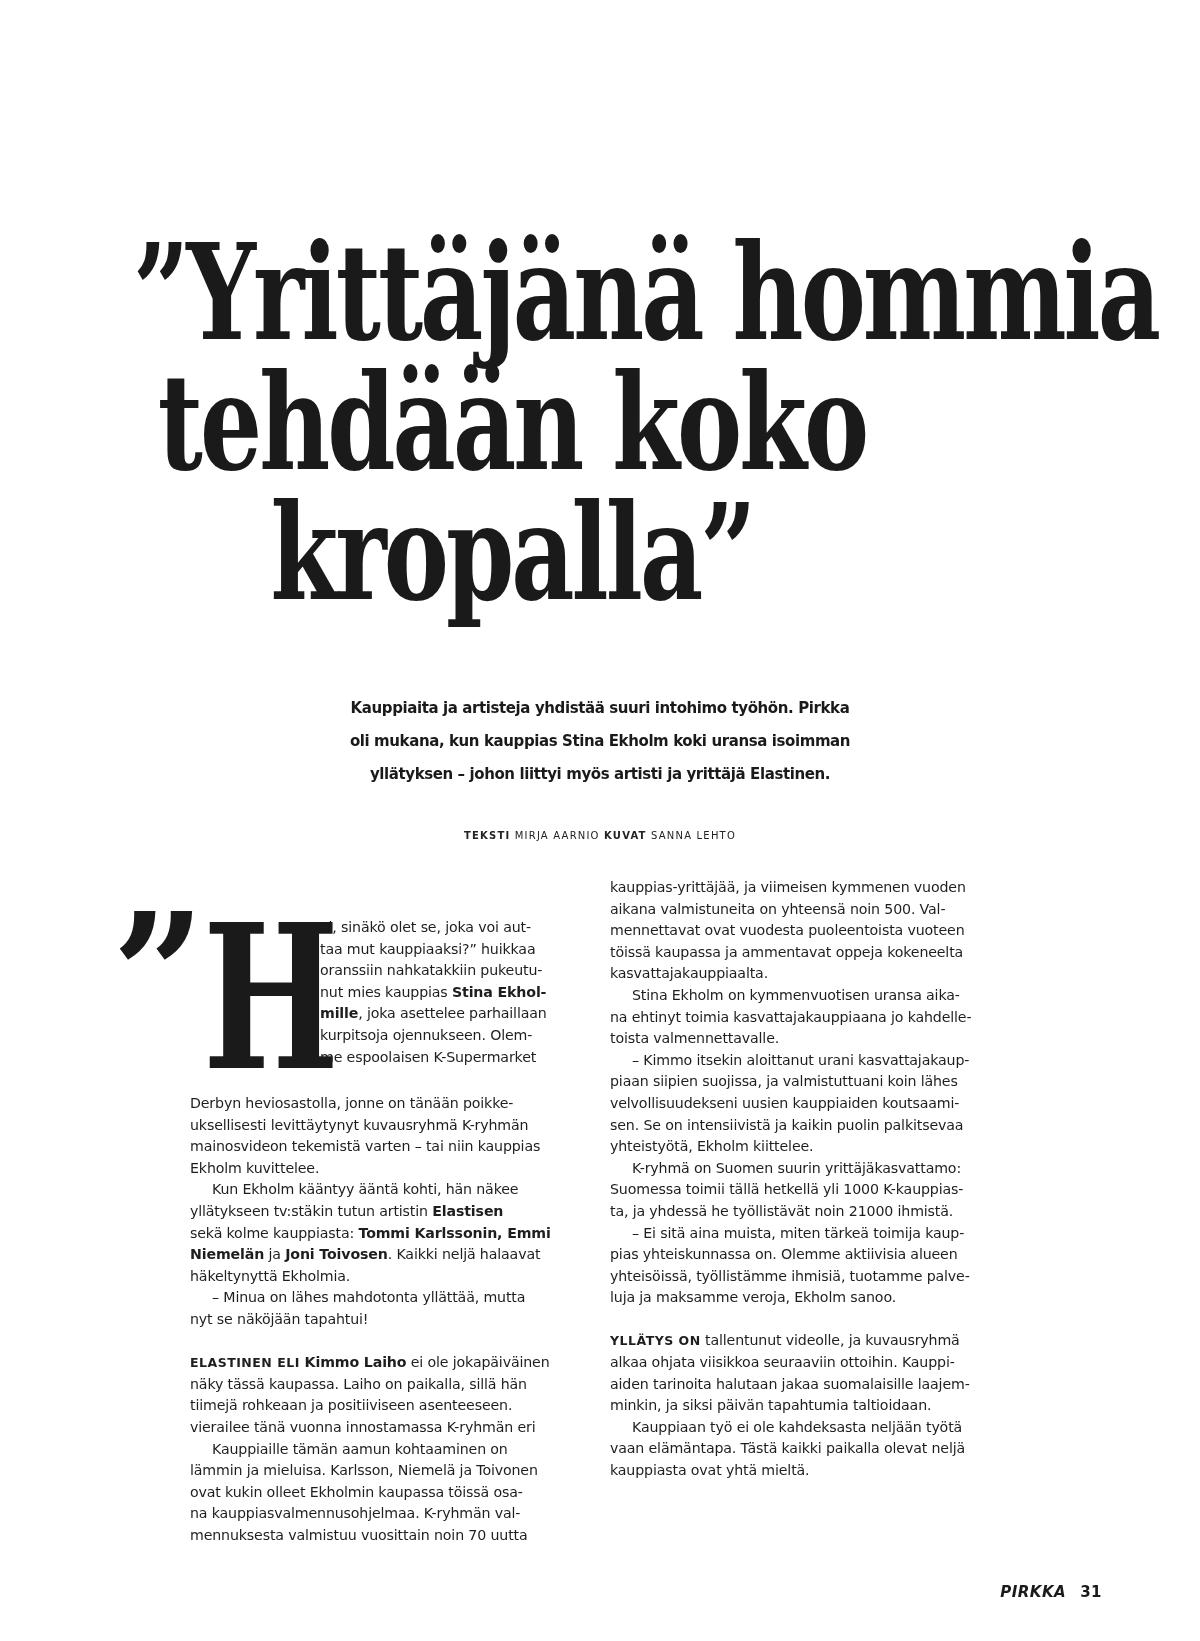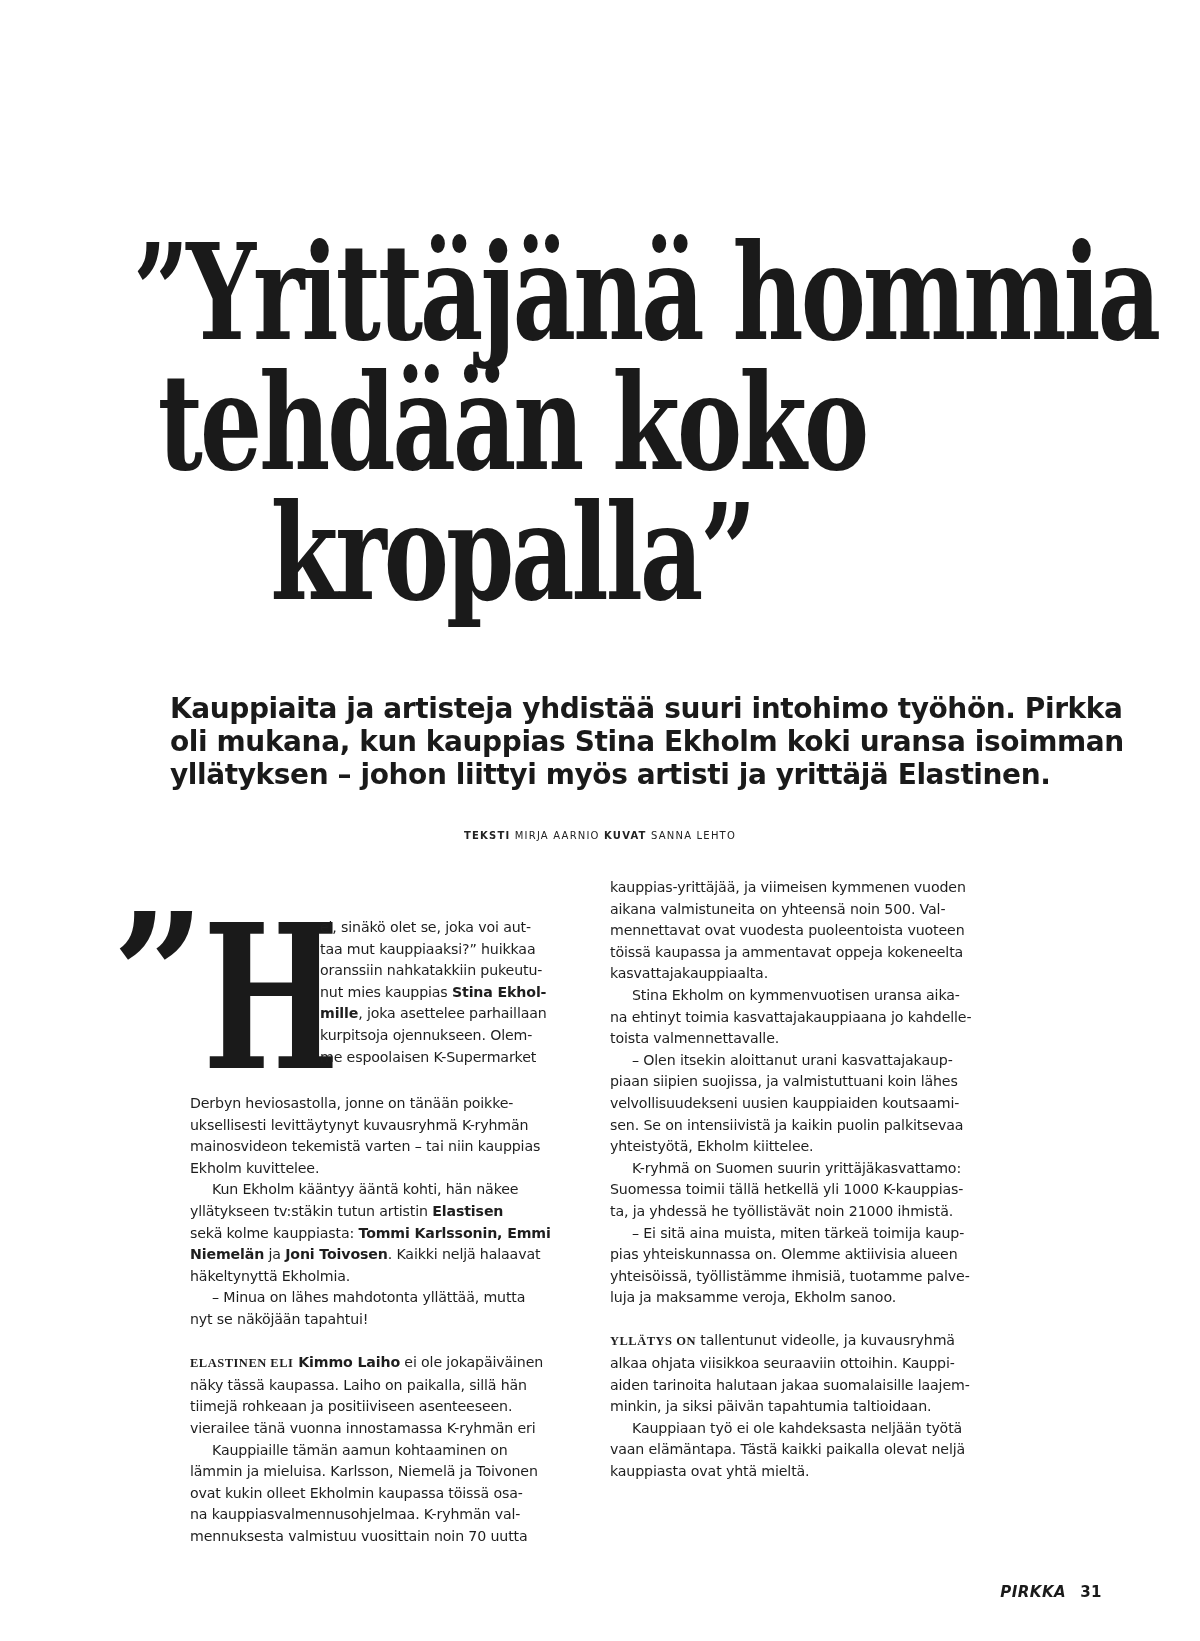--- a/index.html
+++ b/index.html
@@ -47,21 +47,21 @@
     
     .lead {
       position: absolute;
       left: 170px;
       top: 692px;
       width: 860px;
       text-align: center;
       margin: 0;
       font-family: "DejaVu Sans", "Liberation Sans", sans-serif;
       font-weight: bold;
-      font-size: 28px;
+      font-size: 15px;
       line-height: 33px;
       letter-spacing: -0.4px;
     }
 
     
     .byline {
       position: absolute;
       left: 0;
       top: 828px;
       width: 1200px;
@@ -128,21 +128,20 @@
       display: block;
       white-space: nowrap;
     }
     .ln.indent { text-indent: 22px; }
     .ln b { font-weight: bold; }
     .gap { display: block; height: 21.6px; }
     .lead-in {
       font-weight: bold;
       font-size: 12.5px;
       letter-spacing: 0.5px;
-      font-family: Liberation Serif, serif;
     }
 
     
     .folio {
       position: absolute;
       right: 98px;
       top: 1582px;
       font-family: "DejaVu Sans", "Liberation Sans", sans-serif;
       font-weight: bold;
       font-size: 15px;
@@ -214,21 +213,21 @@
 
   <div class="col col-right">
     <span class="ln">kauppias-yrittäjää, ja viimeisen kymmenen vuoden</span>
     <span class="ln">aikana valmistuneita on yhteensä noin 500. Val-</span>
     <span class="ln">mennettavat ovat vuodesta puoleentoista vuoteen</span>
     <span class="ln">töissä kaupassa ja ammentavat oppeja kokeneelta</span>
     <span class="ln">kasvattajakauppiaalta.</span>
     <span class="ln indent">Stina Ekholm on kymmenvuotisen uransa aika-</span>
     <span class="ln">na ehtinyt toimia kasvattajakauppiaana jo kahdelle-</span>
     <span class="ln">toista valmennettavalle.</span>
-    <span class="ln indent">– Olen itsekin aloittanut urani kasvattajakaup-</span>
+    <span class="ln indent">– Kimmo itsekin aloittanut urani kasvattajakaup-</span>
     <span class="ln">piaan siipien suojissa, ja valmistuttuani koin lähes</span>
     <span class="ln">velvollisuudekseni uusien kauppiaiden koutsaami-</span>
     <span class="ln">sen. Se on intensiivistä ja kaikin puolin palkitsevaa</span>
     <span class="ln">yhteistyötä, Ekholm kiittelee.</span>
     <span class="ln indent">K-ryhmä on Suomen suurin yrittäjäkasvattamo:</span>
     <span class="ln">Suomessa toimii tällä hetkellä yli 1000 K-kauppias-</span>
     <span class="ln">ta, ja yhdessä he työllistävät noin 21000 ihmistä.</span>
     <span class="ln indent">– Ei sitä aina muista, miten tärkeä toimija kaup-</span>
     <span class="ln">pias yhteiskunnassa on. Olemme aktiivisia alueen</span>
     <span class="ln">yhteisöissä, työllistämme ihmisiä, tuotamme palve-</span>

